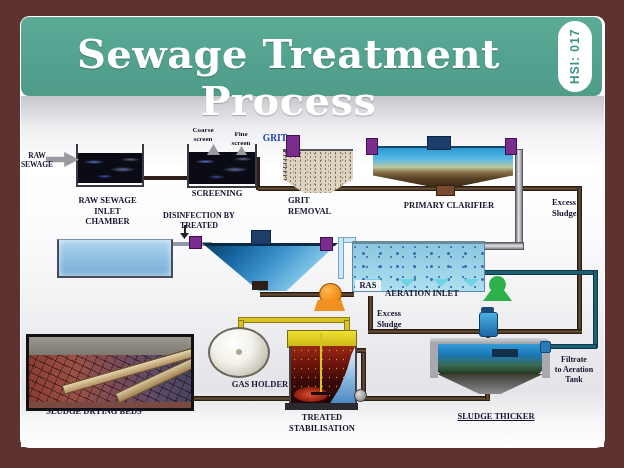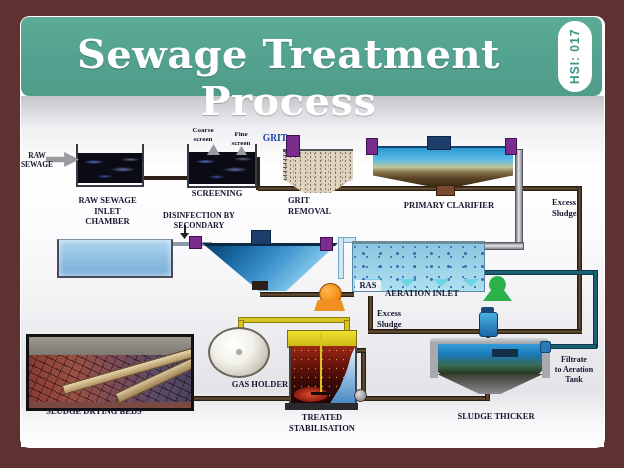--- a/index.html
+++ b/index.html
@@ -125,21 +125,21 @@
   <div class="acc" style="left:436px;top:185px;width:17px;height:9px;background:#7a4a30;border:1px solid #3a2010;"></div>
   <div class="lbl" style="left:399px;top:200px;width:100px;">PRIMARY CLARIFIER</div>
   <div class="lbl left" style="left:552px;top:197px;width:42px;">Excess
 Sludge</div>
 
   <div class="tank" style="left:57px;top:239px;width:112px;height:36px;border:2px solid #4a4a58;border-top:1px solid #7e92a4;
        background:linear-gradient(180deg,#aed5ee 0%,#8cbce0 60%,#79aed8 100%);
        box-shadow:inset 0 0 6px rgba(255,255,255,.7);"></div>
 
   <div class="lbl" style="left:155px;top:211px;width:88px;font-size:8px;">DISINFECTION BY
-SECONDARY</div>
+TREATED</div>
   <div class="acc" style="left:184px;top:225px;width:1.5px;height:10px;background:#222;"></div>
   <div class="acc tri-down" style="left:180px;top:233px;width:9px;height:6px;background:#222;position:absolute;clip-path:polygon(0 0,100% 0,50% 100%);"></div>
   <div class="acc purple-box" style="left:189px;top:236px;width:11px;height:11px;"></div>
 
   <div class="tank" style="left:202px;top:243px;width:136px;height:45px;
        clip-path:polygon(0 0,100% 0,62% 100%,42% 100%);
        background:linear-gradient(135deg,#0d3f66 0%,#1565a0 22%,#3d93cc 48%,#7cc3e8 72%,#2a7ab0 100%);
        border-top:3px solid #0a2a44;"></div>
   <div class="acc navy-box" style="left:251px;top:230px;width:18px;height:13px;"></div>
   <div class="acc purple-box" style="left:320px;top:237px;width:11px;height:12px;"></div>
@@ -215,17 +215,17 @@
   <div class="tank" style="left:437px;top:374px;width:106px;height:20px;
        clip-path:polygon(0 0,100% 0,60% 100%,40% 100%);
        background:linear-gradient(180deg,#3c3c32,#8a8a90);"></div>
   <div class="acc" style="left:430px;top:342px;width:8px;height:36px;background:#a8a8ae;"></div>
   <div class="acc" style="left:542px;top:342px;width:8px;height:36px;background:#a8a8ae;"></div>
   <div class="acc" style="left:492px;top:349px;width:26px;height:8px;background:#12304a;"></div>
   <div class="acc" style="left:540px;top:341px;width:9px;height:10px;border-radius:2px;background:#2a7ab8;border:1px solid #14456e;"></div>
   <div class="acc" style="left:479px;top:312px;width:17px;height:23px;border-radius:3px;
        background:linear-gradient(180deg,#4ab0e0,#1a68a8);border:1px solid #0d3a5e;"></div>
   <div class="acc" style="left:481px;top:307px;width:13px;height:6px;border-radius:2px;background:#1a4a78;"></div>
-  <div class="lbl" style="left:448px;top:411px;width:96px;">SLUDGE THICKER</div>
+  <div class="lbl" style="left:448px;top:411px;width:96px;text-decoration:underline;">SLUDGE THICKER</div>
   <div class="lbl" style="left:549px;top:355px;width:50px;font-size:8px;">Filtrate
 to Aeration
 Tank</div>
 </div>
 
 </body></html>

